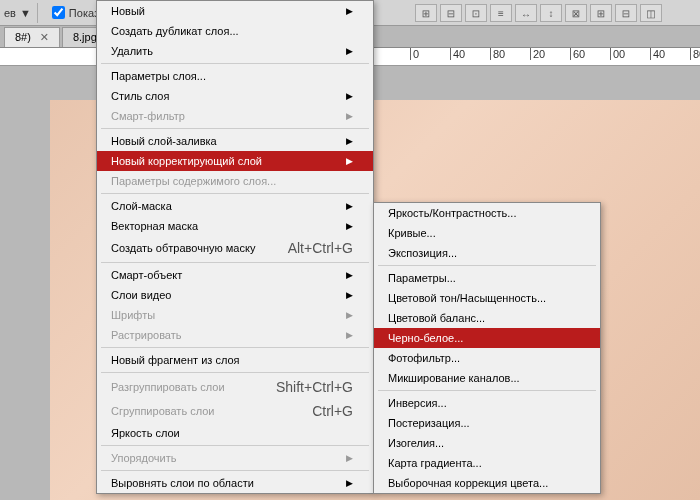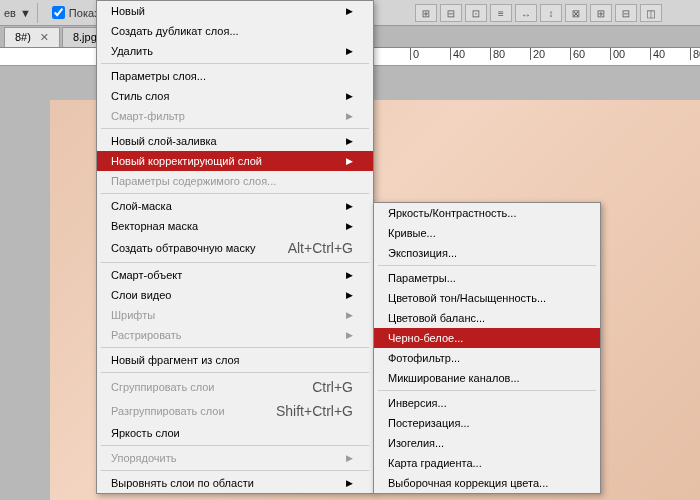--- a/index.html
+++ b/index.html
@@ -139,27 +139,27 @@
     <div class="menu-item disabled">
       <span>Растрировать</span>
       <span class="arrow">▶</span>
     </div>
     <div class="menu-sep"></div>
     <div class="menu-item">
       <span>Новый фрагмент из слоя</span>
     </div>
     <div class="menu-sep"></div>
     <div class="menu-item disabled">
+      <span>Разгруппировать слои</span>
+      <span class="shortcut">Shift+Ctrl+G</span>
+    </div>
+    <div class="menu-item disabled">
       <span>Сгруппировать слои</span>
       <span class="shortcut">Ctrl+G</span>
     </div>
-    <div class="menu-item disabled">
-      <span>Разгруппировать слои</span>
-      <span class="shortcut">Shift+Ctrl+G</span>
-    </div>
     <div class="menu-item">
       <span>Яркость слои</span>
     </div>
     <div class="menu-sep"></div>
     <div class="menu-item disabled">
       <span>Упорядочить</span>
       <span class="arrow">▶</span>
     </div>
     <div class="menu-sep"></div>
     <div class="menu-item">

